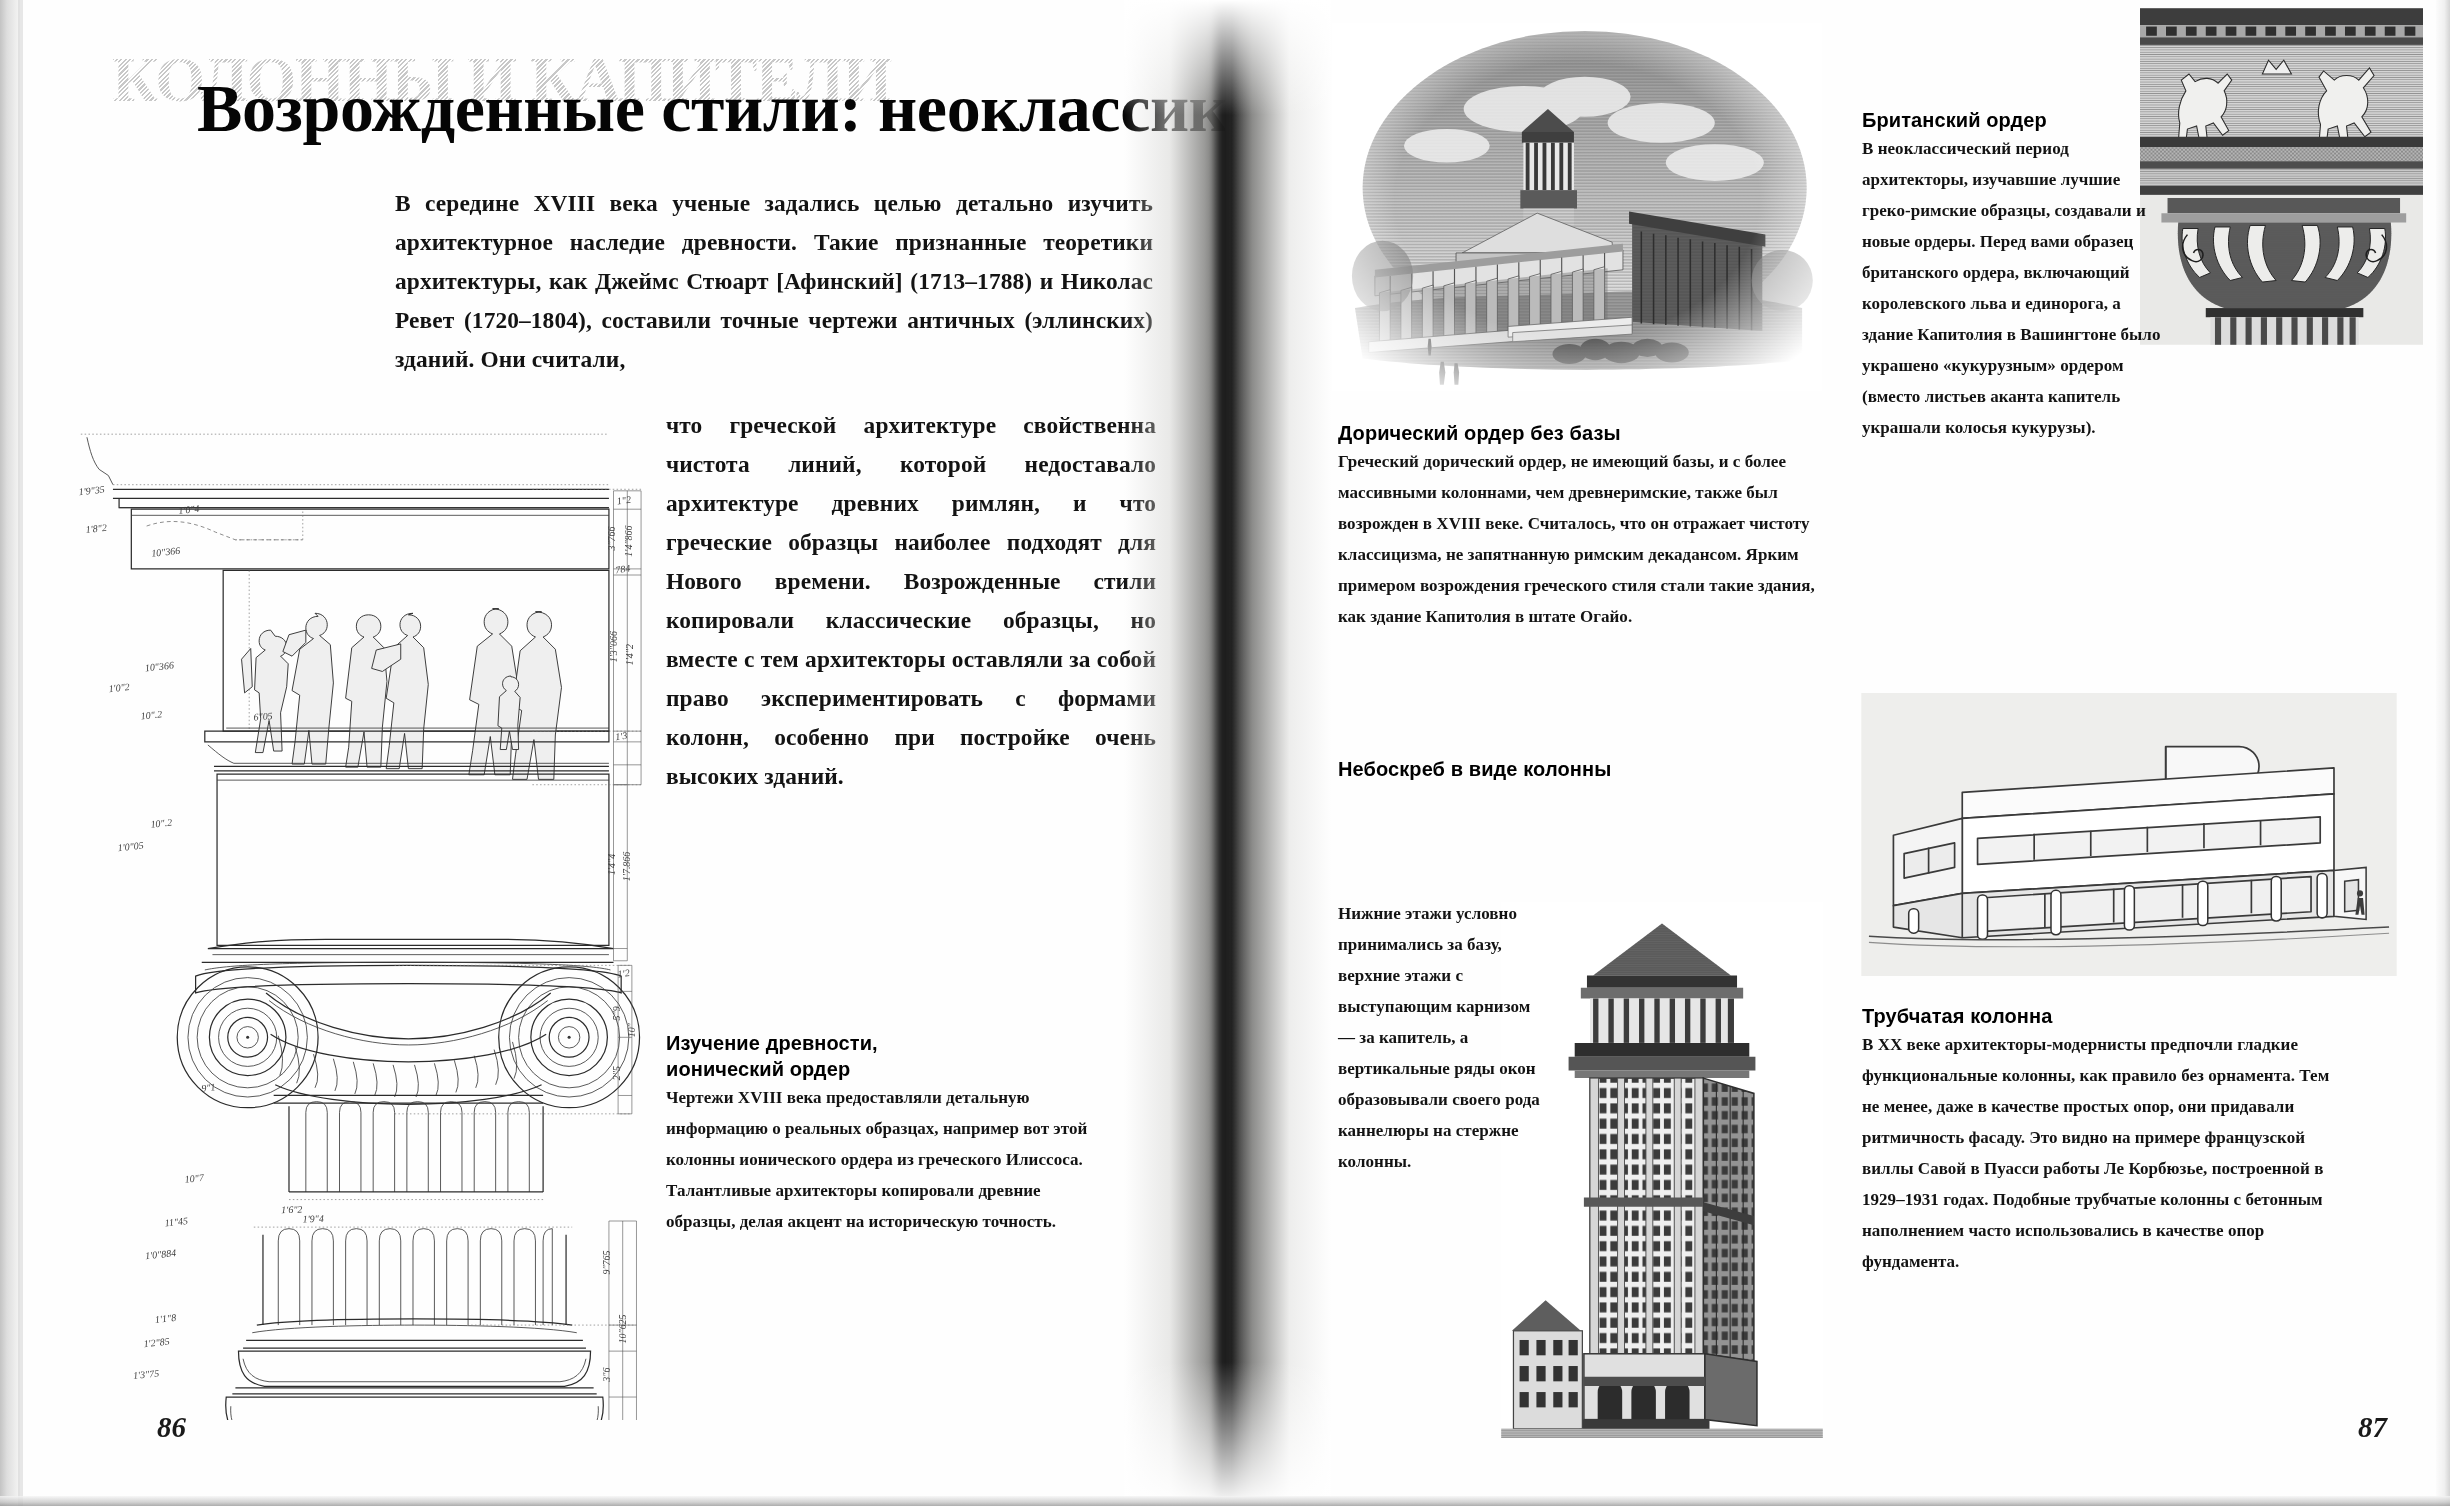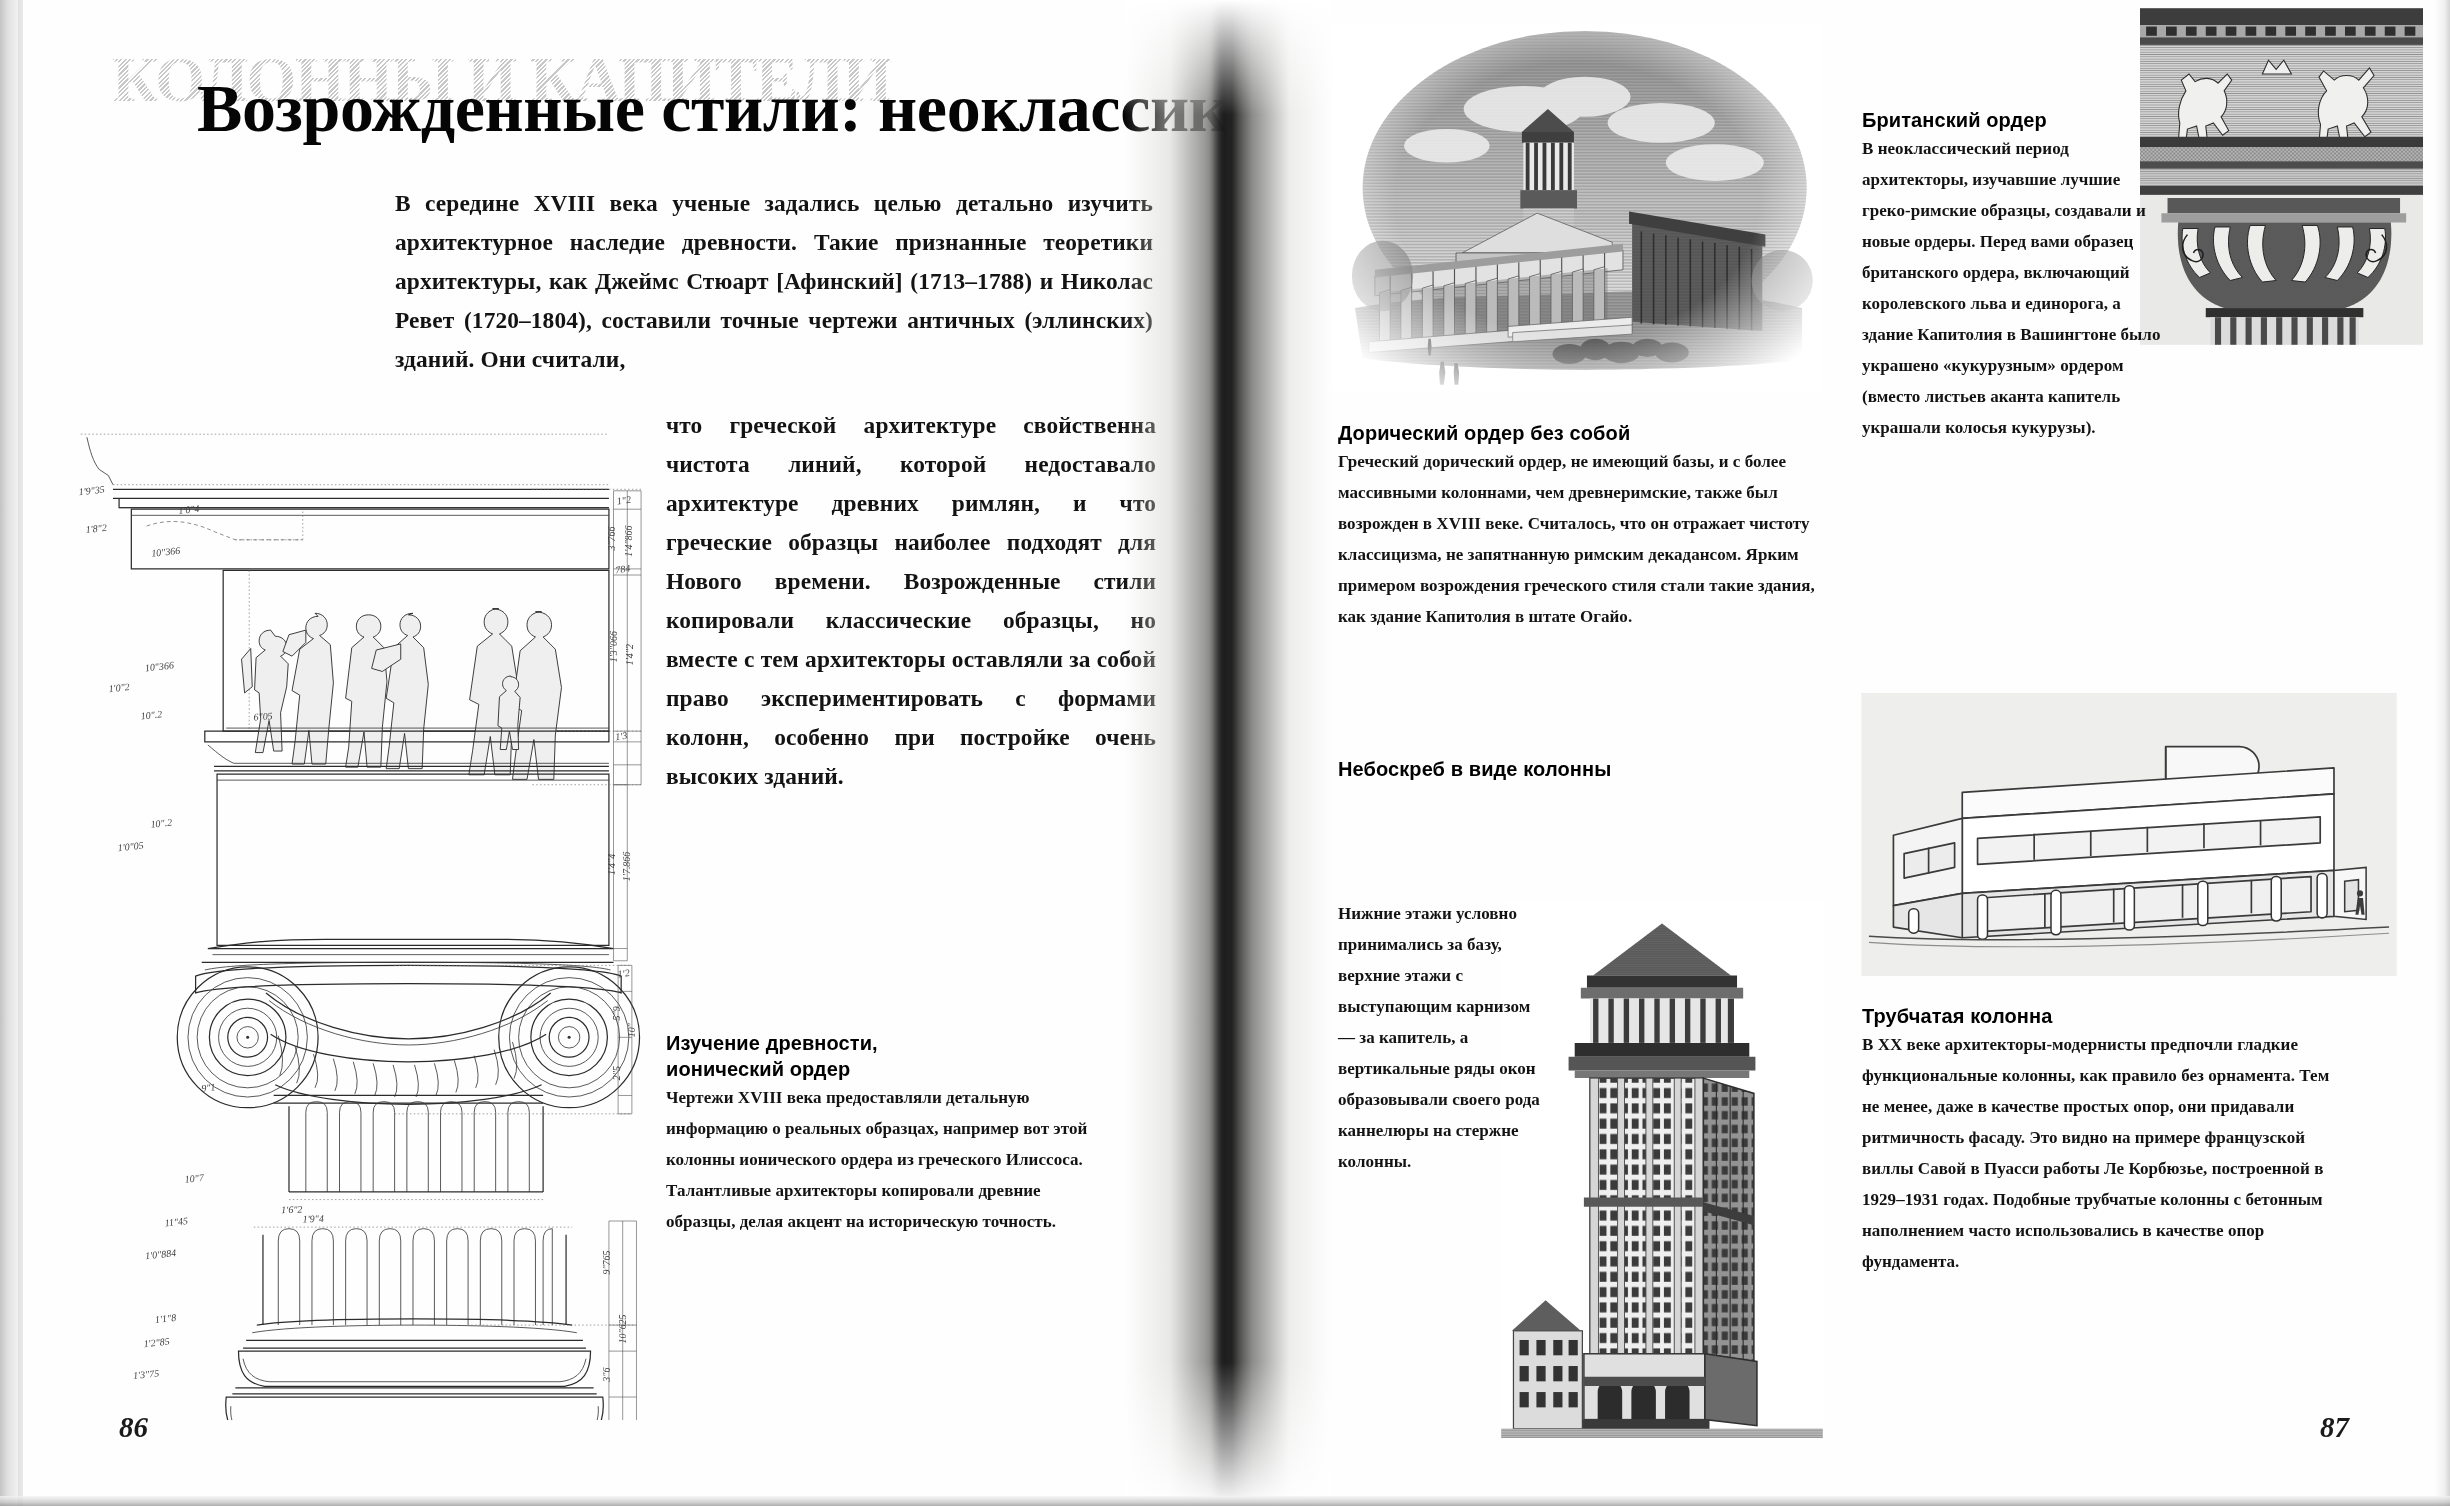--- a/index.html
+++ b/index.html
@@ -68,21 +68,21 @@
     font-size:17px;line-height:31px;color:#131313;letter-spacing:0.04px;}
 
   #cap-ionic{position:absolute;left:666px;top:1030px;width:429px;}
   #cap-doric{position:absolute;left:1338px;top:420px;width:479px;}
   #cap-sky{position:absolute;left:1338px;top:756px;width:479px;}
   #cap-sky-narrow{position:absolute;left:1338px;top:898px;width:213px;}
   #cap-british{position:absolute;left:1862px;top:107px;width:299px;}
   #cap-tube{position:absolute;left:1862px;top:1003px;width:475px;}
 
   .pageno{position:absolute;font-family:"Liberation Serif", serif;
-    font-style:italic;font-weight:700;font-size:29px;color:#1a1a1a;}
+    font-style:italic;font-weight:700;font-size:29px;color:#1a1a1a;margin-left:38px;}
   #pageno-left{left:119px;top:1411px;}
   #pageno-right{left:2320px;top:1411px;}
 
   
   #ionic-draw{position:absolute;left:73px;top:425px;width:582px;height:995px;}
   svg{display:block;}
   .ln{fill:none;stroke:#2b2b2b;stroke-width:1.6;}
   .ln2{fill:none;stroke:#3a3a3a;stroke-width:1.1;}
   .lnthin{fill:none;stroke:#555;stroke-width:.8;}
   .dash{fill:none;stroke:#6a6a6a;stroke-width:1;stroke-dasharray:5 4;}
@@ -642,21 +642,21 @@
   <path d="M10 326 C180 338 430 330 690 314" fill="none" stroke="#8d8d8d" stroke-width="1.4"></path>
 
   <g fill="#3c3c3c">
     <circle cx="652" cy="262" r="4"></circle>
     <path d="M649 268 h7 l2 22 -4 0 -2-12 -2 12 -4 0z"></path>
   </g>
 </svg>
 </div>
 
 <div id="cap-doric">
-  <div class="cap-head">Дорический ордер без собой</div>
+  <div class="cap-head">Дорический ордер без базы</div>
   <div class="cap-body">Греческий дорический ордер, не имеющий базы, и с более массивными колоннами, чем древнеримские, также был возрожден в XVIII веке. Считалось, что он отражает чистоту классицизма, не запятнанную римским декадансом. Ярким примером возрождения греческого стиля стали такие здания, как здание Капитолия в штате Огайо.</div>
 </div>
 
 <div id="cap-sky">
   <div class="cap-head">Небоскреб в виде колонны</div>
 </div>
 <div id="cap-sky-narrow" class="cap-body">Нижние этажи условно принимались за базу, верхние этажи с выступающим карнизом — за капитель, а вертикальные ряды окон образовывали своего рода каннелюры на стержне колонны.</div>
 
 <div id="cap-british">
   <div class="cap-head">Британский ордер</div>

